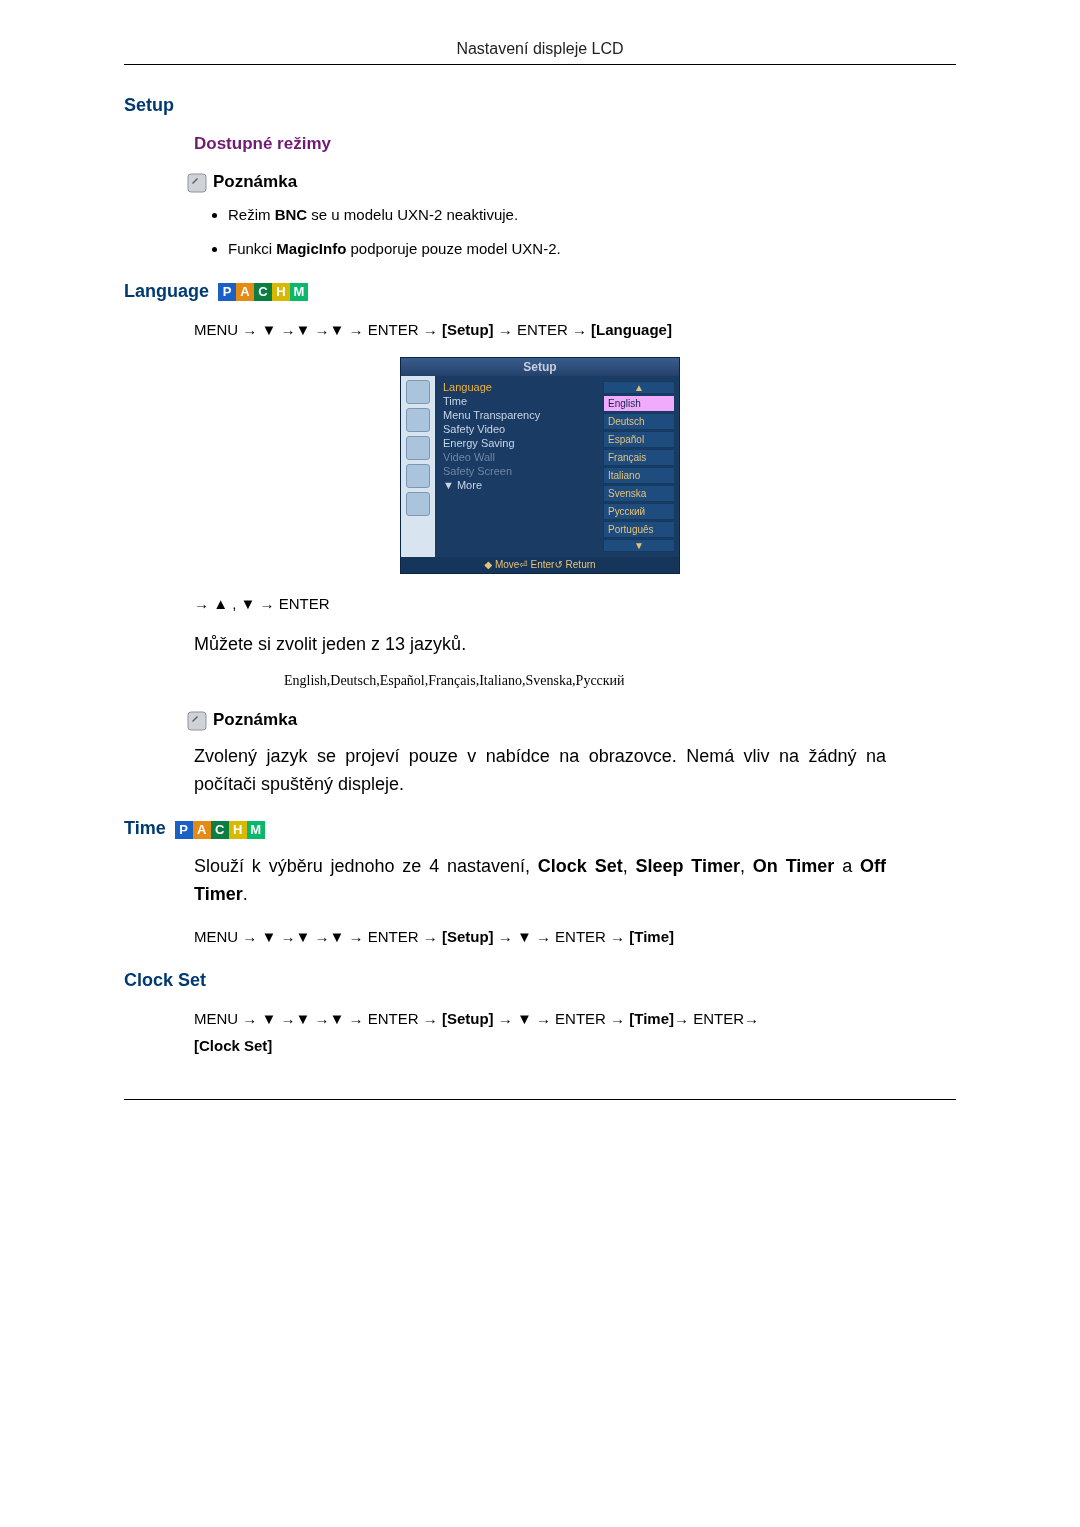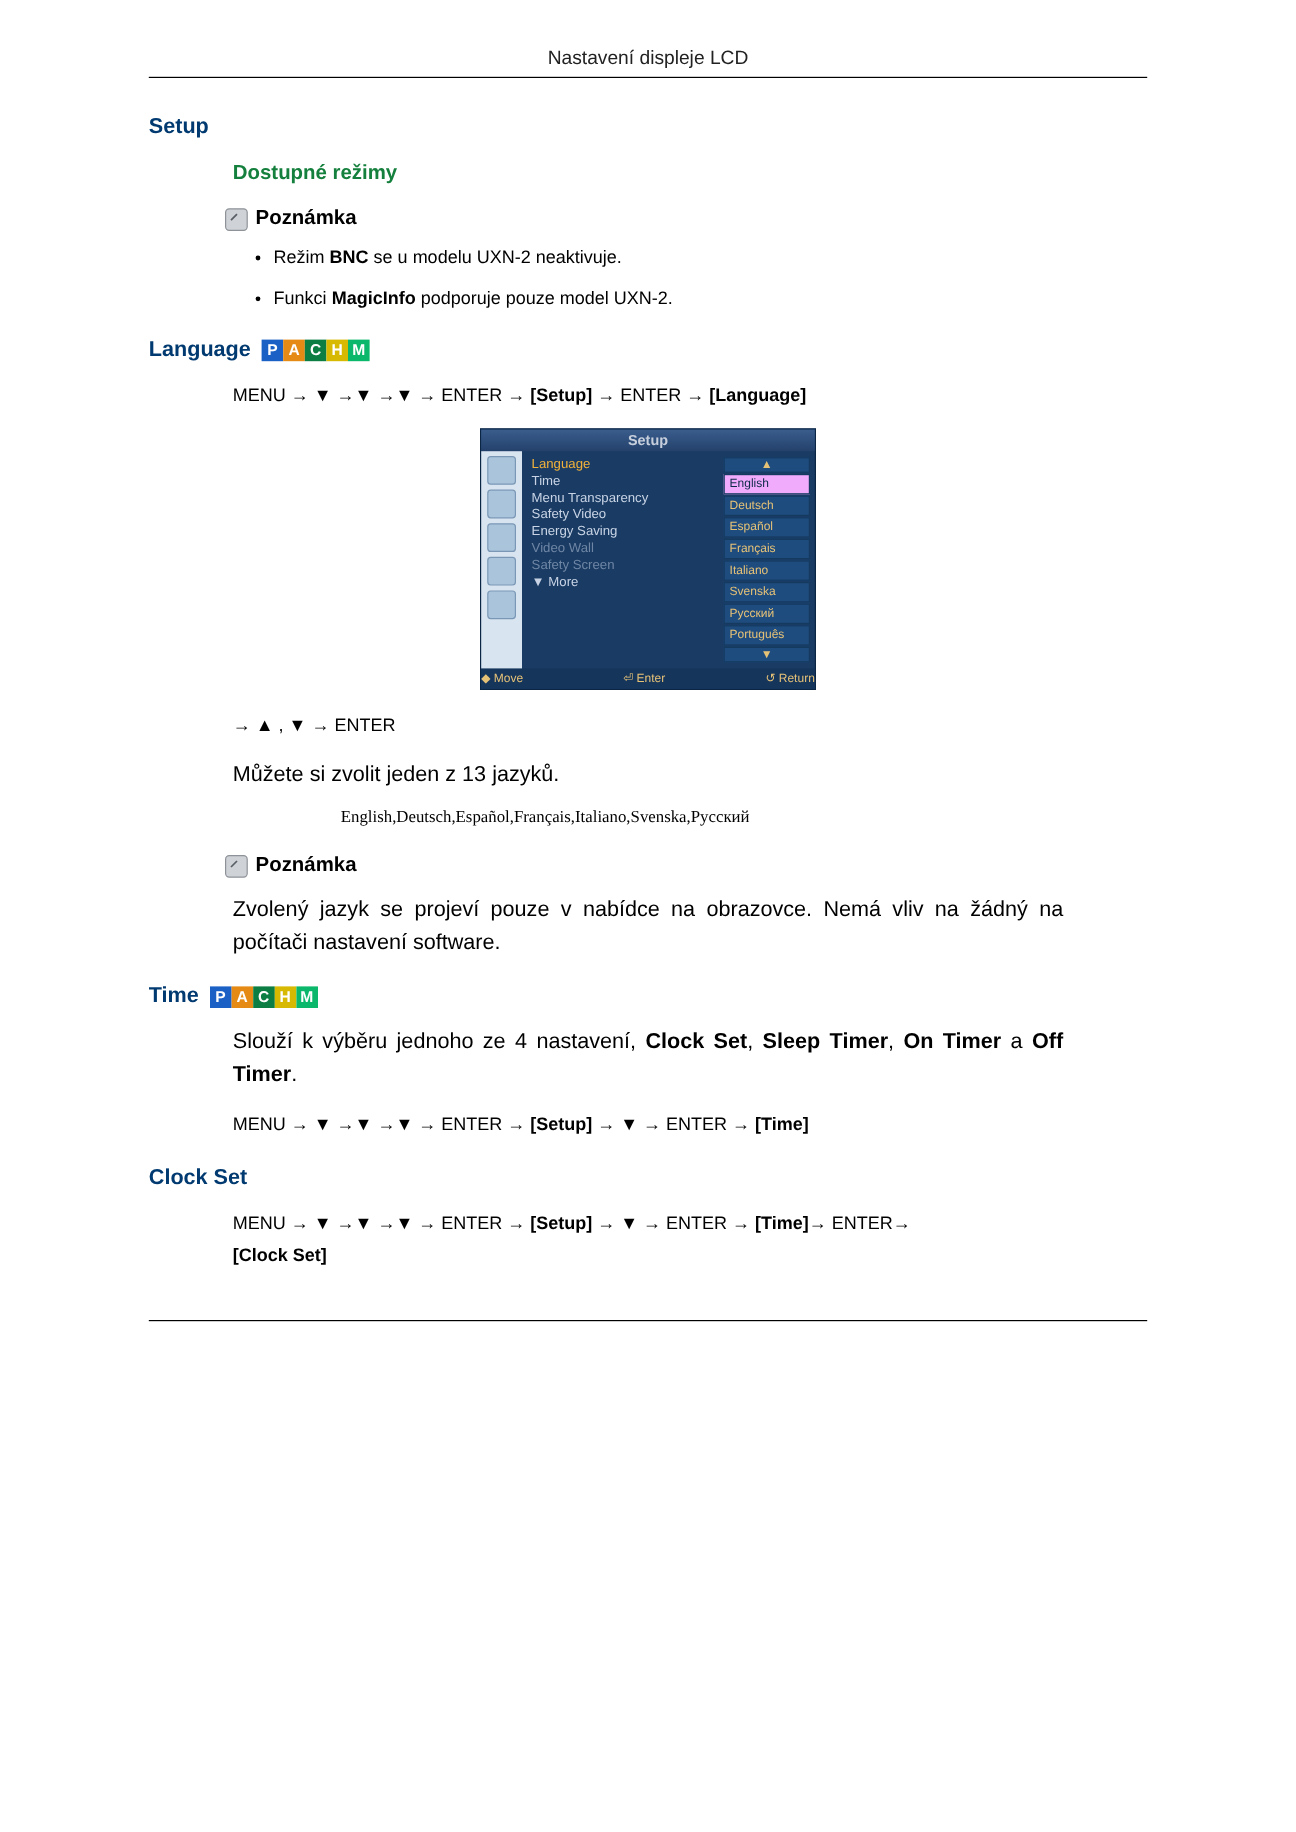--- a/index.html
+++ b/index.html
@@ -31,21 +31,21 @@
   }
   h2.sec {
     font-size: 18px;
     font-weight: bold;
     color: #003a70;
     margin: 20px 0 14px 0;
   }
   h3.sec {
     font-size: 17px;
     font-weight: bold;
-    color: #15803d;
+    color: #701a75;
     margin: 18px 0 14px 70px;
   }
 
   ul.modes {
     list-style: none;
     padding: 0;
     margin: 0 0 10px 70px;
   }
   ul.modes li {
     margin: 14px 0;
@@ -178,21 +178,21 @@
   }
   .osd-langs .lrow.sel { background: #f0abfc; color: #0e2a49; }
   .osd-langs .lrow.arrow { text-align: center; padding: 0 4px; line-height: 11px; }
   .osd-foot {
     text-align: center;
     color: #e6c277;
     font-size: 10px;
     padding: 2px 0 3px 0;
     background: #16355b;
     display: flex;
-    justify-content: space-between;
+    justify-content: center;
   }
 </style>
 </head>
 <body>
 
 <div class="page">
 
   <div class="top-label">Nastavení displeje LCD</div>
   <hr class="top-rule">
 
@@ -276,21 +276,21 @@
   <div class="lang-list">
     <div>English,Deutsch,Español,Français,Italiano,Svenska,Русский</div>
   </div>
 
   <div class="note-head">
     <svg width="20" height="20" viewBox="0 0 20 20">
       <rect x="1" y="1" width="18" height="18" rx="3" fill="#cfd3d8" stroke="#8e9399"></rect>
       <path d="M5 10l5 -5 l1 1 l-5 5 z" fill="#5a5f66"></path>
     </svg><span>Poznámka</span>
   </div>
-  <div class="body-text">Zvolený jazyk se projeví pouze v nabídce na obrazovce. Nemá vliv na žádný na počítači nastavení software.</div>
+  <div class="body-text">Zvolený jazyk se projeví pouze v nabídce na obrazovce. Nemá vliv na žádný na počítači spuštěný displeje.</div>
 
   <h2 class="sec">
     <span>Time</span>
     <span class="badge-row">
       <span class="mode-badge badge-p">P</span>
       <span class="mode-badge badge-a">A</span>
       <span class="mode-badge badge-c">C</span>
       <span class="mode-badge badge-h">H</span>
       <span class="mode-badge badge-m">M</span>
     </span>

